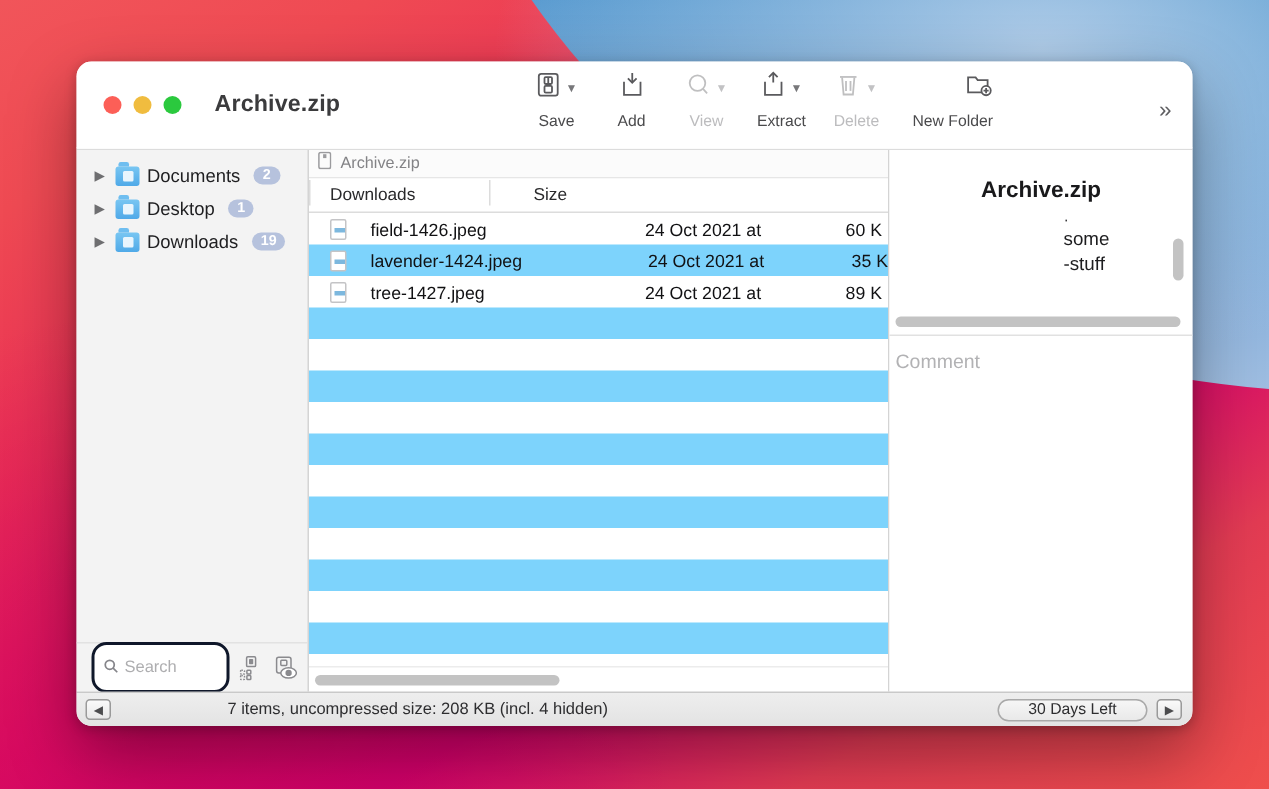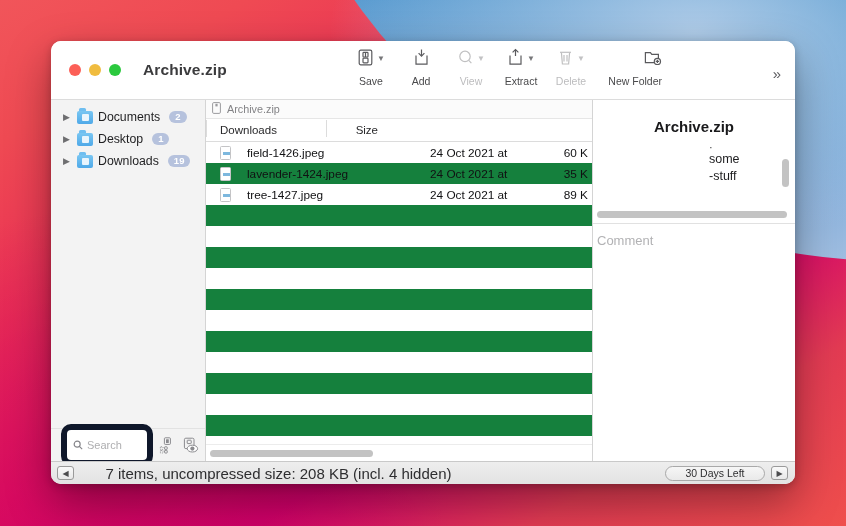--- a/index.html
+++ b/index.html
@@ -206,21 +206,21 @@
     display: flex;
     align-items: center;
     gap: 6px;
     padding: 0 6px 0 10px;
     border-top: 1px solid #e2e2e2;
   }
   .search-box {
     flex: 1;
     height: 19px;
     background: #ffffff;
-    border: 6px solid #0f172a;
+    border: 2px solid #0f172a;
     border-radius: 10px;
     display: flex;
     align-items: center;
     gap: 4px;
     padding: 15px 6px;
   }
   .search-box input {
     border: none; outline: none;
     background: transparent;
     font-size: 11px;
@@ -272,21 +272,21 @@
   .col-size     { width: 52px;  flex: 0 0 52px; text-align: right; padding-left: 0; }
 
   .rows { flex: 1; overflow: hidden; }
   .row {
     height: 21px;
     display: flex;
     align-items: center;
     font-size: 11.8px;
     color: #111113;
   }
-  .row.alt { background: #15803d; }
+  .row.alt { background: #7dd3fc; justify-content: space-between; }
   .c-name { width: 210px; flex: 0 0 210px; display: flex; align-items: center; gap: 16px; padding-left: 14px; }
   .c-mod  { width: 120px; flex: 0 0 120px; padding-left: 14px; }
   .c-size { width: 52px;  flex: 0 0 52px; text-align: right; }
 
   .fileicon {
     width: 11px; height: 14px;
     background: #ffffff;
     border: 1px solid #c4c4c6;
     border-radius: 1.5px;
     position: relative;
@@ -384,21 +384,21 @@
     border: 1px solid #9a9a9a;
     border-radius: 3px;
     background: linear-gradient(180deg,#fafafa,#e8e8e8);
     display: flex; align-items: center; justify-content: center;
     font-size: 8px; color: #4c4c4e;
   }
   .status-text {
     position: absolute;
     left: 0; right: 0;
     text-align: center;
-    font-size: 15px;
+    font-size: 11px;
     color: #2e2e30;
     pointer-events: none;
     padding-right: 300px;
     padding-left: 11px;
   }
   .trial {
     position: absolute;
     right: 30px;
     width: 100px; height: 15px;
     border: 1px solid #a9a9a9;

